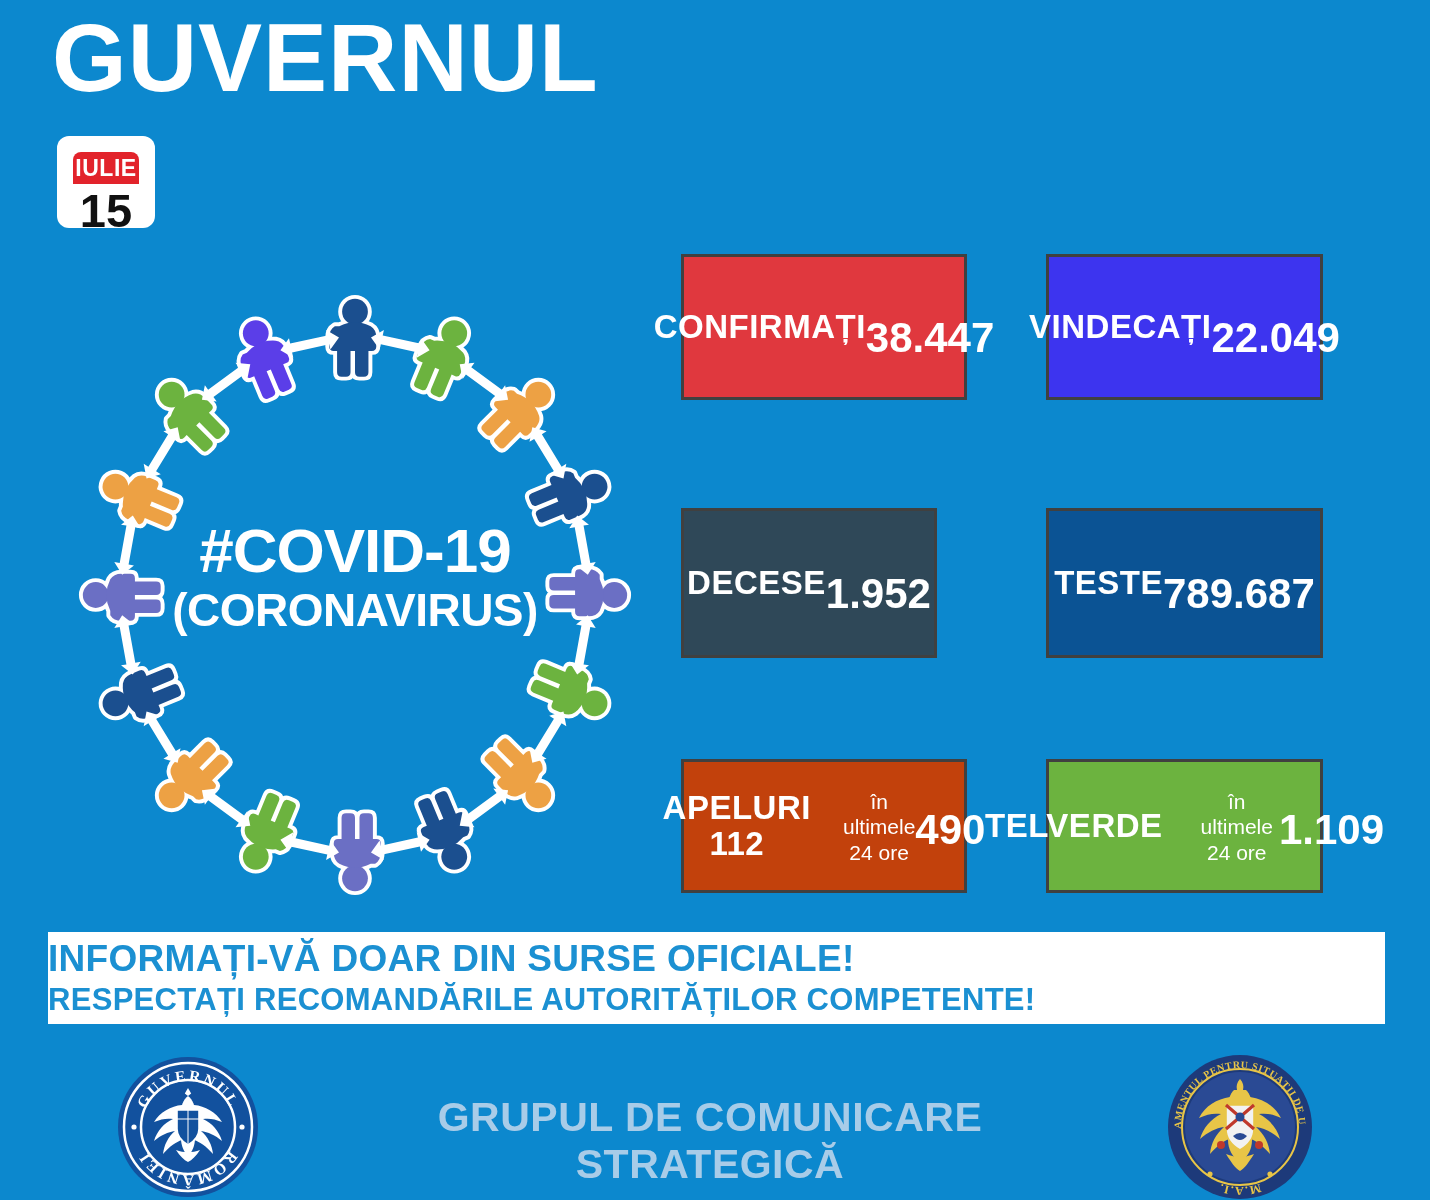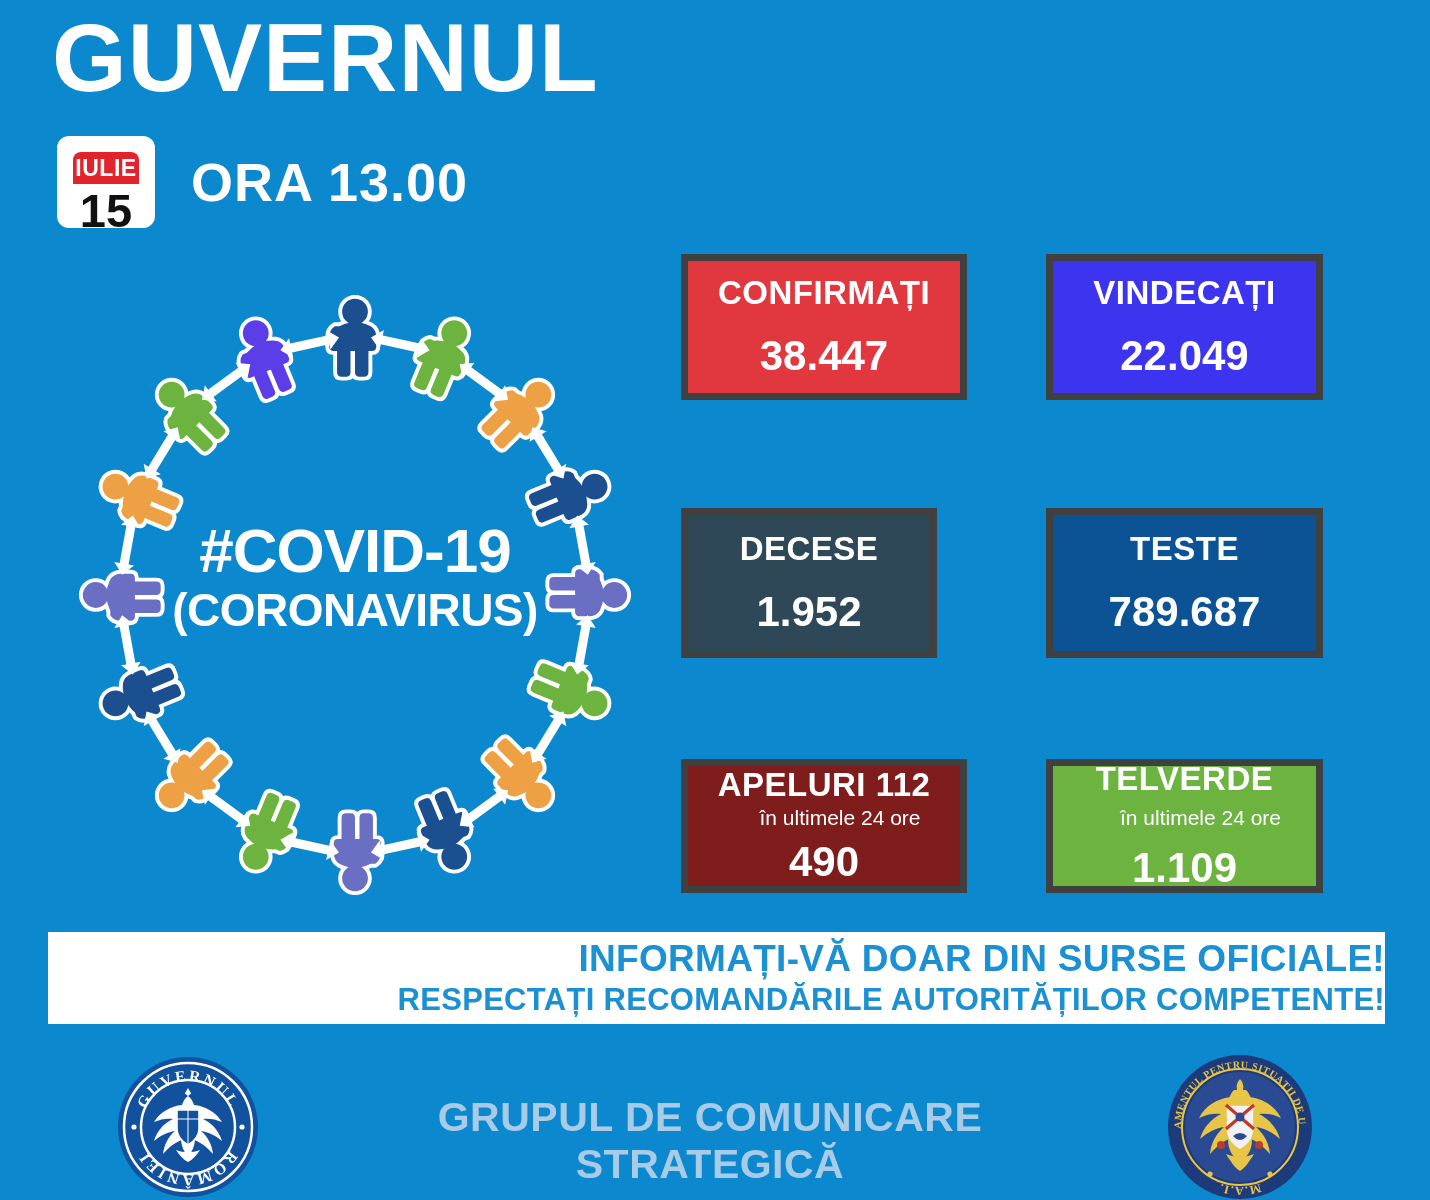--- a/index.html
+++ b/index.html
@@ -105,26 +105,26 @@
     font-size: 46px;
     font-weight: bold;
     letter-spacing: -0.5px;
     line-height: 1.1;
     margin-top: 2px;
   }
 
   
   .card {
     position: absolute;
-    border: 7px solid #404040;
+    border: 3px solid #404040;
     box-sizing: border-box;
     color: #ffffff;
     text-align: center;
     display: flex;
-    flex-direction: column;
+    flex-direction: row;
     align-items: center;
     justify-content: center;
   }
   .card .c-label {
     font-size: 33px;
     font-weight: bold;
     letter-spacing: 0.5px;
     line-height: 1.1;
   }
   .card .c-note {
@@ -152,21 +152,21 @@
   
   #banner {
     position: absolute;
     left: 48px;
     top: 932px;
     width: 1337px;
     height: 92px;
     background: #ffffff;
     display: flex;
     flex-direction: column;
-    align-items: flex-end;
+    align-items: flex-start;
     justify-content: center;
     color: #1b90d2;
   }
   #banner-l1 {
     font-size: 37px;
     font-weight: bold;
     letter-spacing: 0.3px;
     line-height: 1.1;
   }
   #banner-l2 {
@@ -209,21 +209,20 @@
 
 <div id="poster" style="background: rgb(12, 136, 206);">
 
   <div id="title">GUVERNUL</div>
 
   <div id="datebar">
     <div id="cal">
       <div id="cal-head">IULIE</div>
       <div id="cal-day">15</div>
     </div>
-    <div id="hour">ORA 13.00</div>
   </div>
 
   <div id="circle-wrap">
     <svg width="600" height="620" viewBox="0 0 600 620">
         <style>.pfill{fill:currentColor;stroke:none}</style>
       <defs>
 
         <g id="person">
           <circle cx="0" cy="-19" r="11.5" fill="none" stroke="#ffffff" stroke-width="7"></circle>
           <path d="M -14 -6 q 14 -7 28 0 q 5 3 5 10 l 0 8 q 0 4 -4 4 l -3 0 l 0 19 q 0 4 -4 4 l -4 0 q -4 0 -4 -4 l 0 -19 l -4 0 l 0 19 q 0 4 -4 4 l -4 0 q -4 0 -4 -4 l 0 -19 l -3 0 q -4 0 -4 -4 l 0 -8 q 0 -7 5 -10 z" fill="none" stroke="#ffffff" stroke-width="7" stroke-linejoin="round"></path>
@@ -293,21 +292,21 @@
   <div class="card two-line" id="card-decese" style="background: rgb(47, 72, 88);">
     <div class="c-label">DECESE</div>
     <div class="c-value">1.952</div>
   </div>
 
   <div class="card two-line" id="card-teste" style="background: rgb(11, 83, 148);">
     <div class="c-label">TESTE</div>
     <div class="c-value">789.687</div>
   </div>
 
-  <div class="card three-line" id="card-apeluri" style="background: #7f1d1d; justify-content: center;">
+  <div class="card three-line" id="card-apeluri" style="background: #c2410c; justify-content: center;">
     <div class="c-label">APELURI 112</div>
     <div class="c-note">în ultimele 24 ore</div>
     <div class="c-value">490</div>
   </div>
 
   <div class="card three-line" id="card-telverde" style="background: rgb(108, 179, 63); gap: 6px;">
     <div class="c-label">TELVERDE</div>
     <div class="c-note">în ultimele 24 ore</div>
     <div class="c-value">1.109</div>
   </div>

